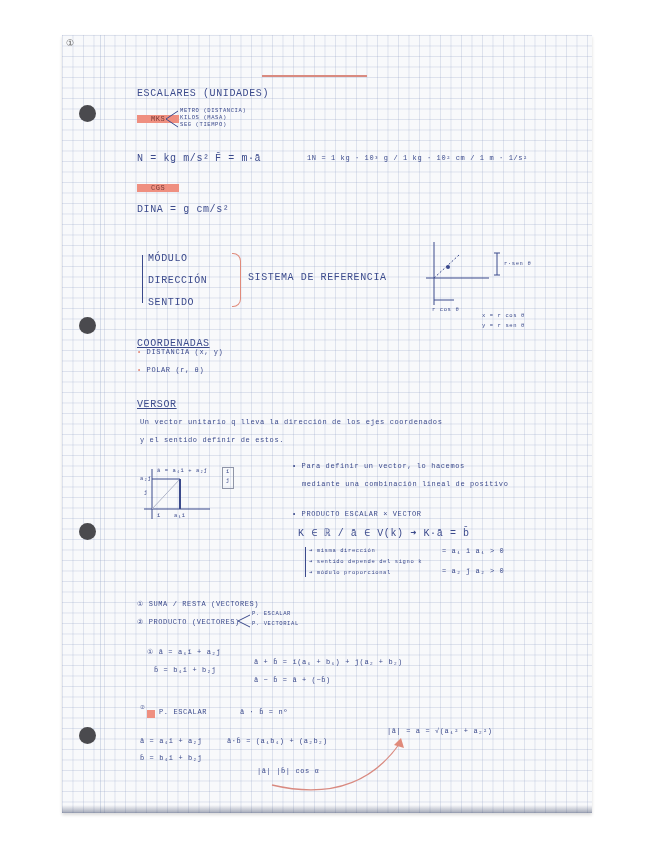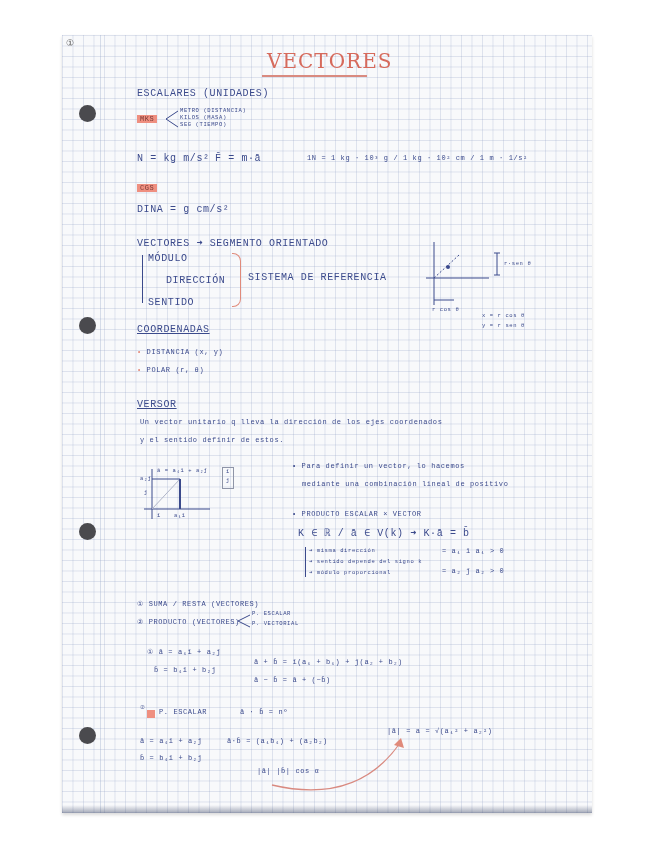--- a/index.html
+++ b/index.html
@@ -8,62 +8,60 @@
     background-image:linear-gradient(rgba(150,165,200,0.28) 1px,transparent 1px),linear-gradient(90deg,rgba(150,165,200,0.28) 1px,transparent 1px);
     background-size:10.5px 10.5px;box-shadow:0 2px 3px rgba(0,0,0,0.15);}
   .paper-bottom-shadow{position:absolute;left:0;right:0;bottom:0;height:8px;background:linear-gradient(to top,rgba(60,70,100,0.45),transparent);}
   .margin-line{position:absolute;left:38px;top:0;bottom:0;width:1px;background:rgba(150,165,200,0.35);}
   .hole{position:absolute;left:17px;width:17px;height:17px;border-radius:50%;background:#4a4a4e;}
   .hw{position:absolute;color:#3b4a8c;font-family:Liberation Mono, monospace;font-size:10px;letter-spacing:0.6px;white-space:nowrap;line-height:1.1;}
   .sm{font-size:7px;}
   .xs{font-size:5.5px;}
   .title{position:absolute;left:205px;top:14px;color:#d66a5c;font-family:"DejaVu Serif",serif;font-size:20px;letter-spacing:1px;}
   .title-underline{position:absolute;left:200px;top:40px;width:105px;height:2px;background:#d98a80;}
-  .hl{background:#ef8f80;color:#7a3a36;padding:0 3px;}
+  .hl{background:#ef8f80;color:#7a3a36;padding:0 14px;}
   .u{text-decoration:underline;}
   .bullet{color:#e48a7a;}
   .brace{position:absolute;border:1.5px solid #e08a7a;border-left:none;border-radius:0 8px 8px 0;}
   .bracket{position:absolute;border-left:1.5px solid #3b4a8c;}
   .pagenum{position:absolute;left:4px;top:3px;font-size:9px;color:#555;}
   svg{position:absolute;overflow:visible;}
 </style>
 </head>
 <body>
 
 <div class="paper">
   <div class="margin-line"></div>
   <div class="hole" style="top:70px"></div>
   <div class="hole" style="top:282px"></div>
   <div class="hole" style="top:488px"></div>
   <div class="hole" style="top:692px"></div>
 
   <span class="pagenum">①</span>
-  <div class="title">VECTORES</div>
   <div class="title-underline"></div>
 
   <div class="hw" style="left:75px;top:53px">ESCALARES (UNIDADES)</div>
   <div class="hw sm" style="left:75px;top:81px"><span class="hl">MKS</span></div>
   <svg style="left:103px;top:74px" width="14" height="20">
     <path d="M13 2 L1 10 L13 18" stroke="#3b4a8c" fill="none" stroke-width="1"></path>
   </svg>
   <div class="hw xs" style="left:118px;top:73px">METRO (DISTANCIA)</div>
   <div class="hw xs" style="left:118px;top:80px">KILOS (MASA)</div>
   <div class="hw xs" style="left:118px;top:87px">SEG (TIEMPO)</div>
 
   <div class="hw" style="left:75px;top:118px">N = kg m/s²</div>
   <div class="hw" style="left:153px;top:118px">F̄ = m·ā</div>
   <div class="hw sm" style="left:245px;top:120px">1N = 1 kg · 10³ g / 1 kg · 10² cm / 1 m · 1/s²</div>
 
   <div class="hw sm" style="left:75px;top:150px"><span class="hl">CGS</span></div>
   <div class="hw" style="left:75px;top:169px">DINA = g cm/s²</div>
 
-  <div class="hw" style="left:75px;top:203px">VECTORES ➜ SEGMENTO ORIENTADO</div>
   <div class="bracket" style="left:80px;top:220px;height:48px"></div>
   <div class="hw" style="left:86px;top:218px">MÓDULO</div>
-  <div class="hw" style="left:104px;top:240px">DIRECCIÓN</div>
+  <div class="hw" style="left:86px;top:240px">DIRECCIÓN</div>
   <div class="hw" style="left:86px;top:262px">SENTIDO</div>
   <div class="brace" style="left:170px;top:218px;width:8px;height:52px"></div>
   <div class="hw" style="left:186px;top:237px">SISTEMA DE REFERENCIA</div>
 
   <svg style="left:362px;top:205px" width="70" height="70">
     <line x1="10" y1="65" x2="10" y2="2" stroke="#3b4a8c" stroke-width="1"></line>
     <line x1="2" y1="38" x2="65" y2="38" stroke="#3b4a8c" stroke-width="1"></line>
     <line x1="10" y1="38" x2="35" y2="15" stroke="#3b4a8c" stroke-width="1" stroke-dasharray="2,2"></line>
     <circle cx="24" cy="27" r="2" fill="#3b4a8c"></circle>
     <line x1="10" y1="60" x2="30" y2="60" stroke="#3b4a8c" stroke-width="1"></line>
@@ -71,21 +69,21 @@
   <div class="hw xs" style="left:370px;top:272px">r cos θ</div>
   <svg style="left:432px;top:218px" width="6" height="22">
     <line x1="3" y1="0" x2="3" y2="22" stroke="#3b4a8c"></line>
     <line x1="0" y1="0" x2="6" y2="0" stroke="#3b4a8c"></line>
     <line x1="0" y1="22" x2="6" y2="22" stroke="#3b4a8c"></line>
   </svg>
   <div class="hw xs" style="left:442px;top:226px">r·sen θ</div>
   <div class="hw xs" style="left:420px;top:278px">x = r cos θ</div>
   <div class="hw xs" style="left:420px;top:288px">y = r sen θ</div>
 
-  <div class="hw u" style="left:75px;top:289px">COORDENADAS</div>
+  <div class="hw u" style="left:75px;top:303px">COORDENADAS</div>
   <div class="hw sm" style="left:75px;top:314px"><span class="bullet">• </span><span>DISTANCIA (x, y)</span></div>
   <div class="hw sm" style="left:75px;top:332px"><span class="bullet">• </span><span>POLAR (r, θ)</span></div>
 
   <div class="hw u" style="left:75px;top:364px">VERSOR</div>
   <div class="hw sm" style="left:78px;top:384px">Un vector unitario q lleva la dirección de los ejes coordenados</div>
   <div class="hw sm" style="left:78px;top:402px">y el sentido definir de estos.</div>
 
   <svg style="left:80px;top:432px" width="70" height="55">
     <line x1="10" y1="52" x2="10" y2="2" stroke="#3b4a8c" stroke-width="1"></line>
     <line x1="2" y1="42" x2="68" y2="42" stroke="#3b4a8c" stroke-width="1"></line>

